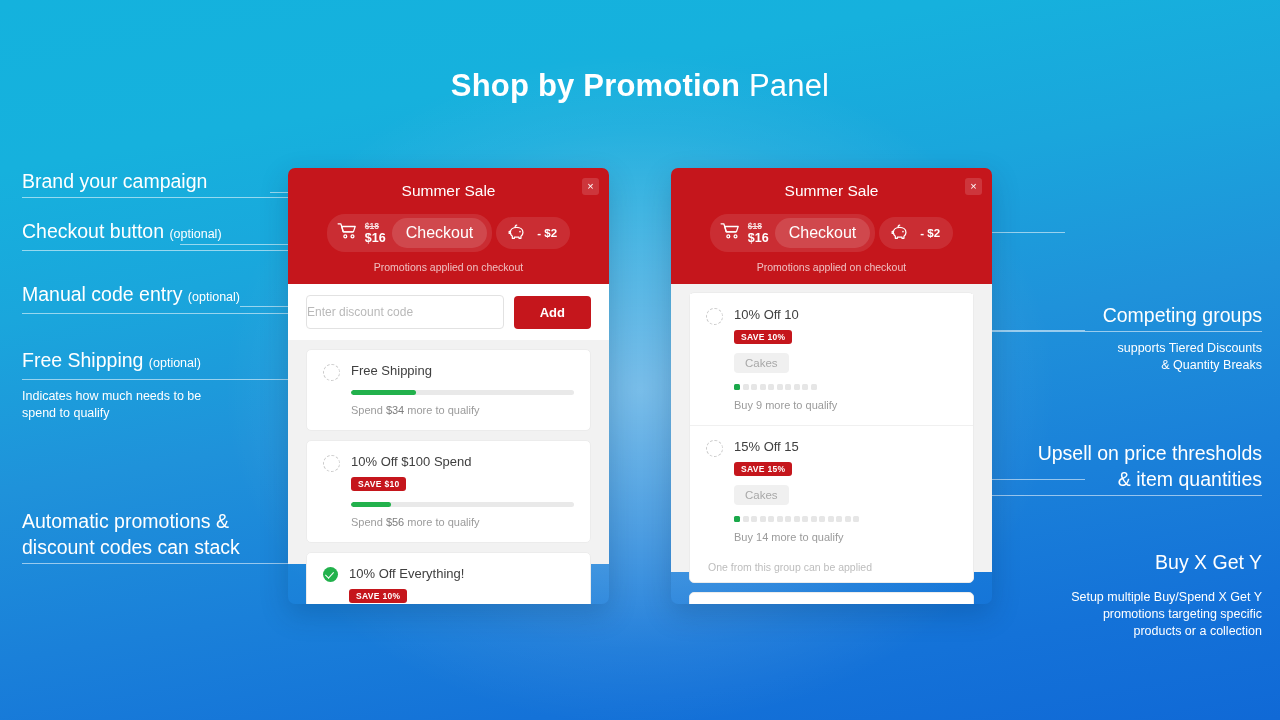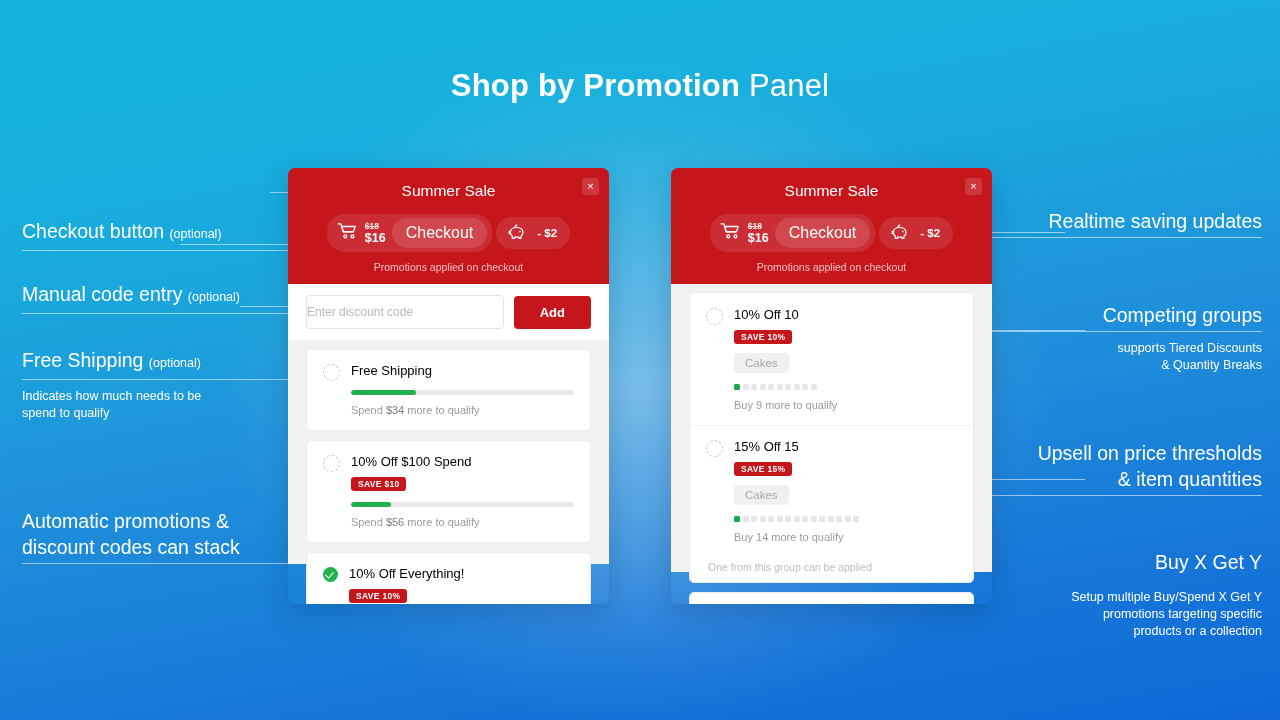--- a/index.html
+++ b/index.html
@@ -138,21 +138,21 @@
   }
   .circ.done {
     border: none; background: #22b14c; position: relative;
   }
   .circ.done::after {
     content: ""; position: absolute; left: 4px; top: 3px;
     width: 4px; height: 7px; border: solid #fff;
     border-width: 0 1.7px 1.7px 0; transform: rotate(43deg);
   }
   .promo-main { flex: 1; }
-  .promo-name { font-size: 13px; color: #000000; line-height: 16px; }
+  .promo-name { font-size: 13px; color: #404040; line-height: 16px; }
   .badge {
     display: inline-block; background: #c5161c; color: #fff;
     font-size: 8.5px; font-weight: 700; letter-spacing: .3px;
     padding: 2px 7px; border-radius: 3px; margin-top: 7px;
   }
   .chip {
     display: inline-block; background: #f0f0f0; color: #a8a8a8;
     font-size: 11.5px; padding: 4px 11px; border-radius: 4px;
     margin-top: 9px;
   }
@@ -188,20 +188,24 @@
   </div>
 
   <div class="leader" style="left:270px; top:192px; width:140px;"></div>
   <div class="leader" style="left:180px; top:244px; width:180px;"></div>
   <div class="leader" style="left:240px; top:306px; width:90px;"></div>
 
   <div class="leader" style="left:920px; top:232px; width:145px;"></div>
   <div class="leader" style="left:965px; top:330px; width:120px;"></div>
   <div class="leader" style="left:965px; top:479px; width:120px;"></div>
 
+  <div class="anno left" style="left:22px; top:168px; width:268px;">
+    <div class="head"><span>Brand your campaign</span></div>
+    <div class="rule"></div>
+  </div>
 
   <div class="anno left" style="left:22px; top:218px; width:268px;">
     <div class="head"><span>Checkout button</span> <span class="opt">(optional)</span></div>
     <div class="rule"></div>
   </div>
 
   <div class="anno left" style="left:22px; top:281px; width:268px;">
     <div class="head"><span>Manual code entry</span> <span class="opt">(optional)</span></div>
     <div class="rule"></div>
   </div>
@@ -212,24 +216,20 @@
     <div class="sub">Indicates how much needs to be
 spend to qualify</div>
   </div>
 
   <div class="anno left" style="left:22px; top:508px; width:268px;">
     <div class="head">Automatic promotions &amp;
 discount codes can stack</div>
     <div class="rule"></div>
   </div>
 
-  <div class="anno right" style="left:990px; top:208px; width:272px;">
-    <div class="head">Realtime saving updates</div>
-    <div class="rule"></div>
-  </div>
 
   <div class="anno right" style="left:990px; top:302px; width:272px;">
     <div class="head">Competing groups</div>
     <div class="rule"></div>
     <div class="sub">supports Tiered Discounts
 &amp; Quantity Breaks</div>
   </div>
 
   <div class="anno right" style="left:990px; top:440px; width:272px;">
     <div class="head">Upsell on price thresholds

